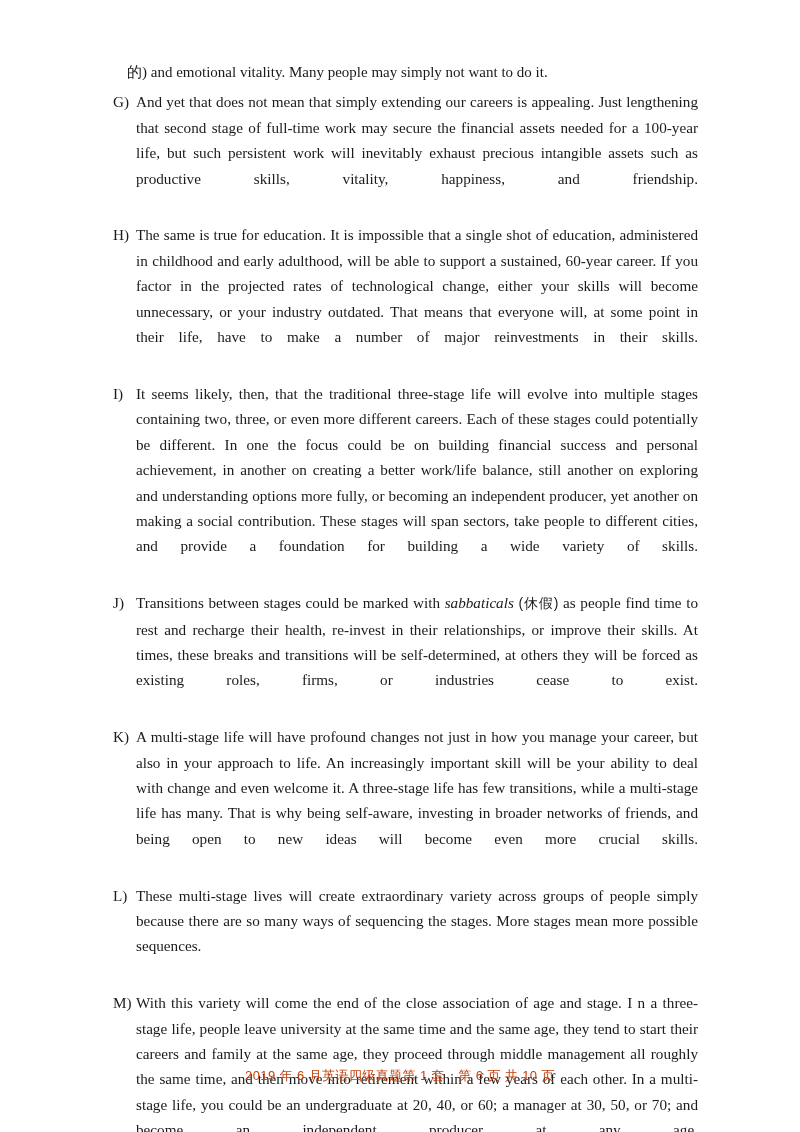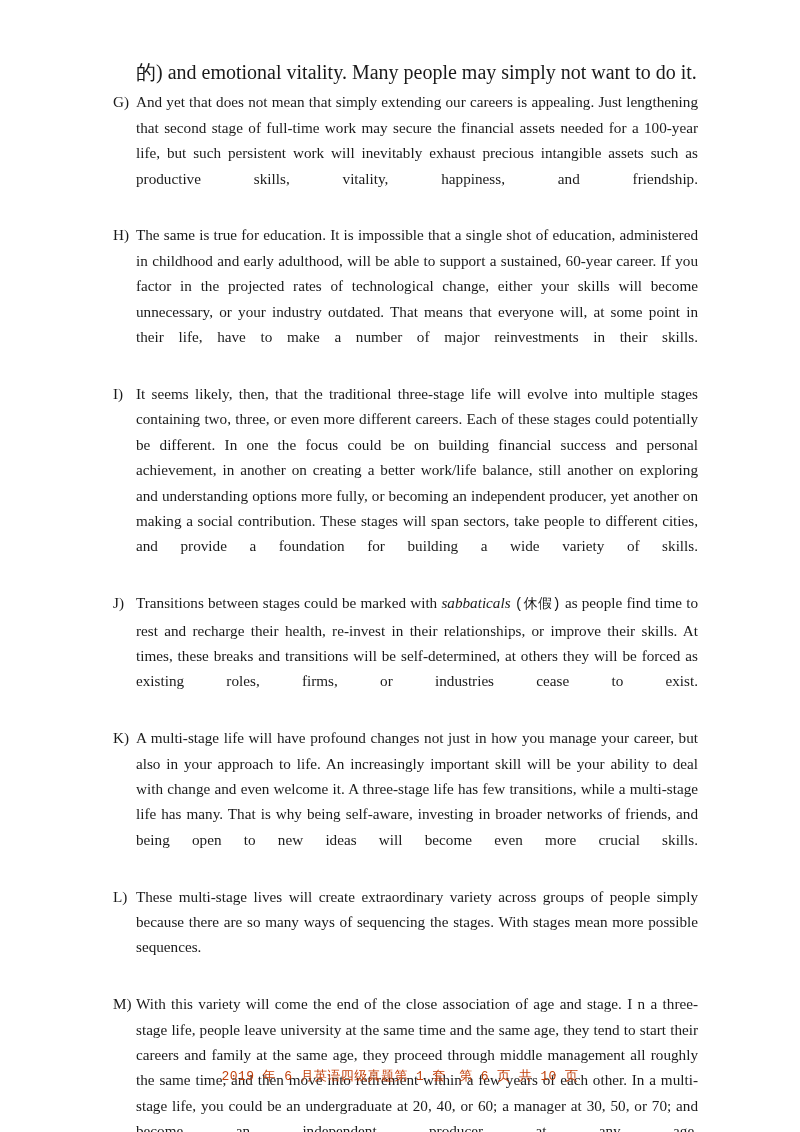--- a/index.html
+++ b/index.html
@@ -27,22 +27,22 @@
 
   .content {
     position: absolute;
     left: 113px;
     top: 60px;
     width: 585px;
   }
 
   
   .continuation {
-    margin: 0 0 4px 23px;
-    font-size: 20px;
+    margin: 0 0 4px 14px;
+    font-size: 15px;
     line-height: 25.4px;
     text-align: left;
     white-space: nowrap;
   }
 
   .para {
     position: relative;
     padding-left: 23px;
     margin: 0 0 6px 0;
     font-size: 15.2px;
@@ -69,21 +69,21 @@
   }
 
   
   .para-body::after {
     content: "";
     display: inline-block;
     width: 100%;
   }
 
   .cjk {
-    font-family: Liberation Mono, monospace;
+    font-family: Liberation Sans, sans-serif;
     font-size: 14px;
   }
 
   em.term {
   }
 
   .footer {
     position: absolute;
     left: 0;
     top: 1066px;
@@ -127,21 +127,21 @@
       <span class="para-body"><span>Transitions between stages could be marked with </span><em class="term">sabbaticals</em> <span class="cjk">(休假)</span><span> as people find time to rest and recharge their health, re-invest in their relationships, or improve their skills. At times, these breaks and transitions will be self-determined, at others they will be forced as existing roles, firms, or industries cease to exist.</span></span>
     </div>
 
     <div class="para">
       <span class="para-label">K)</span>
       <span class="para-body">A multi-stage life will have profound changes not just in how you manage your career, but also in your approach to life. An increasingly important skill will be your ability to deal with change and even welcome it. A three-stage life has few transitions, while a multi-stage life has many. That is why being self-aware, investing in broader networks of friends, and being open to new ideas will become even more crucial skills.</span>
     </div>
 
     <div class="para">
       <span class="para-label">L)</span>
-      <span class="para-body">These multi-stage lives will create extraordinary variety across groups of people simply because there are so many ways of sequencing the stages. With stages mean more possible sequences.</span>
+      <span class="para-body">These multi-stage lives will create extraordinary variety across groups of people simply because there are so many ways of sequencing the stages. More stages mean more possible sequences.</span>
     </div>
 
     <div class="para">
       <span class="para-label">M)</span>
       <span class="para-body">With this variety will come the end of the close association of age and stage. I n a three-stage life, people leave university at the same time and the same age, they tend to start their careers and family at the same age, they proceed through middle management all roughly the same time, and then move into retirement within a few years of each other. In a multi-stage life, you could be an undergraduate at 20, 40, or 60; a manager at 30, 50, or 70; and become an independent producer at any age.</span>
     </div>
 
   </div>
 
   <div class="footer">

